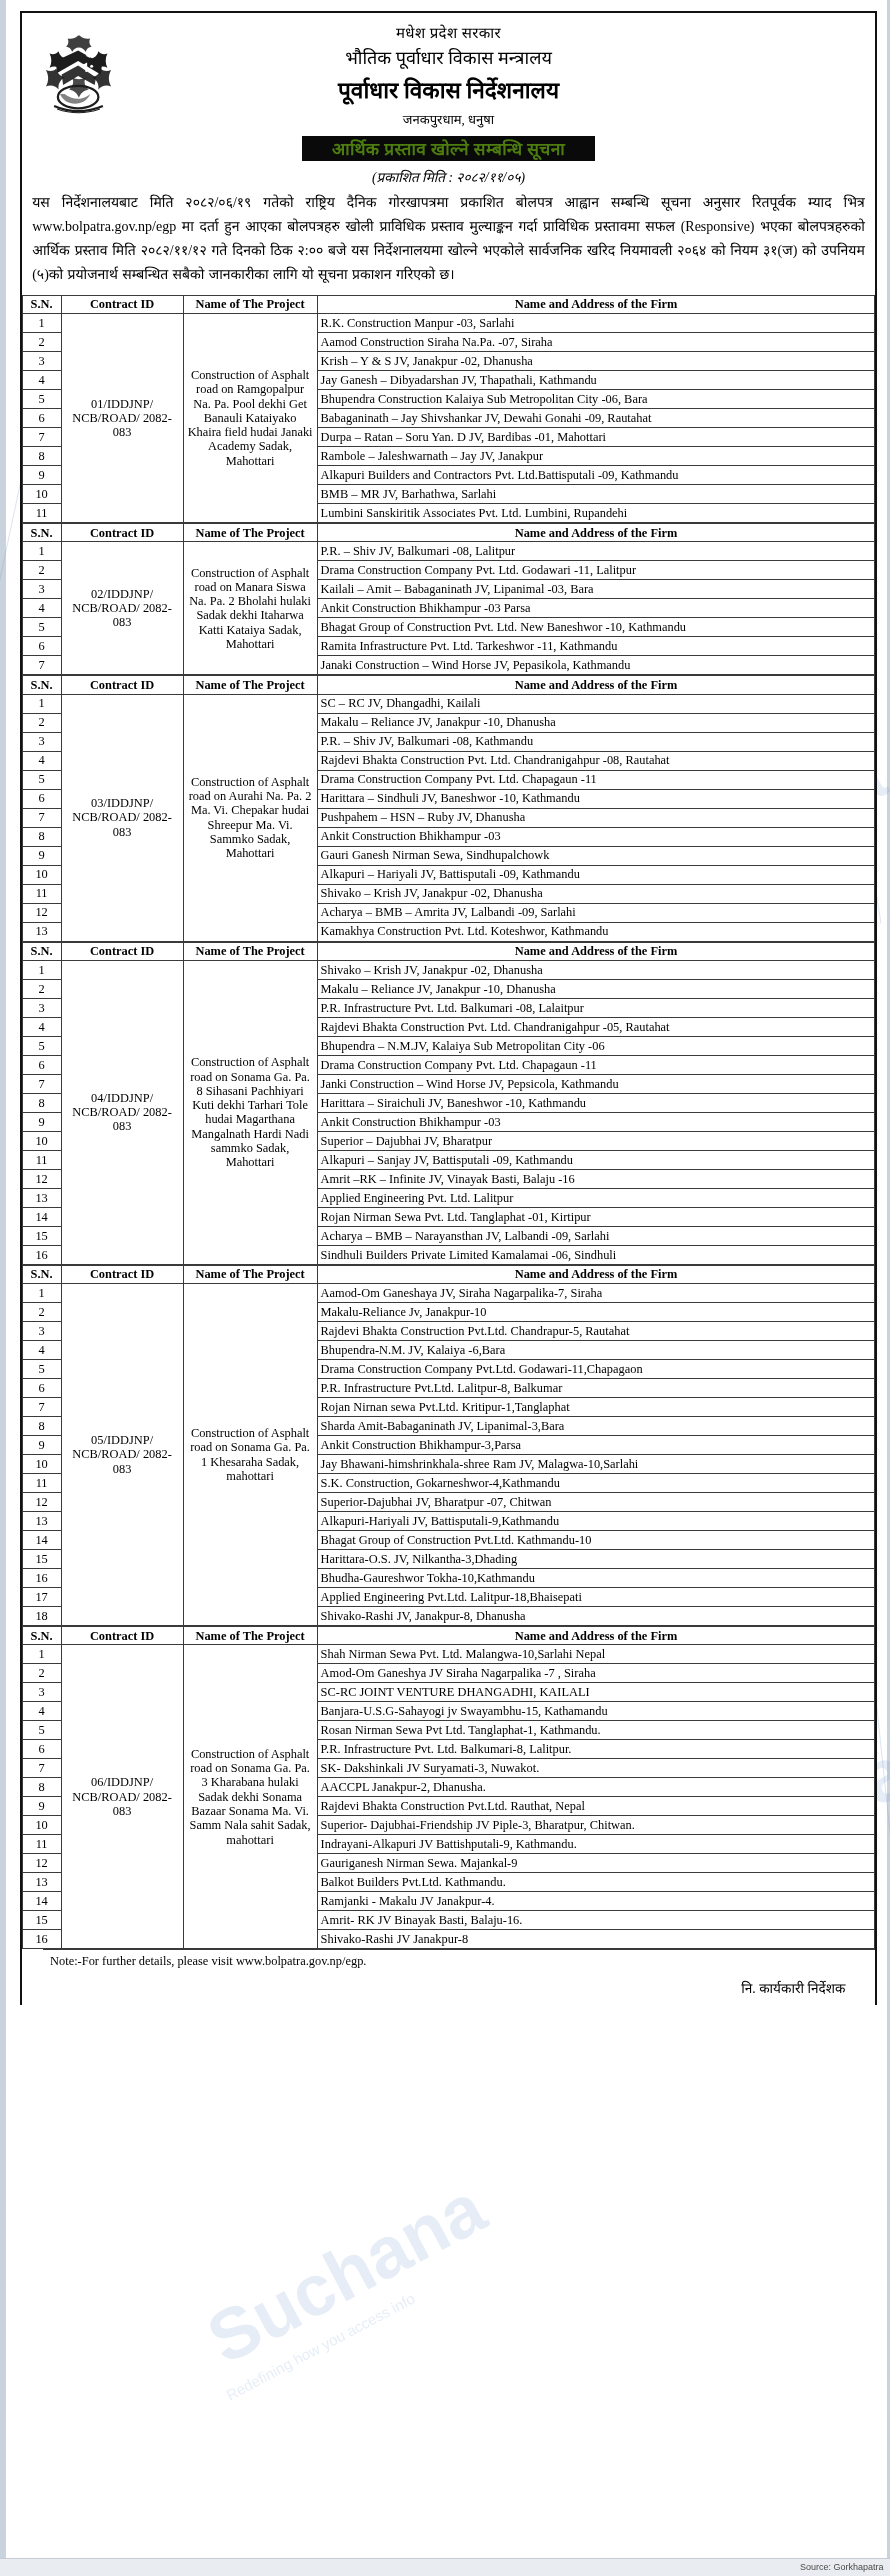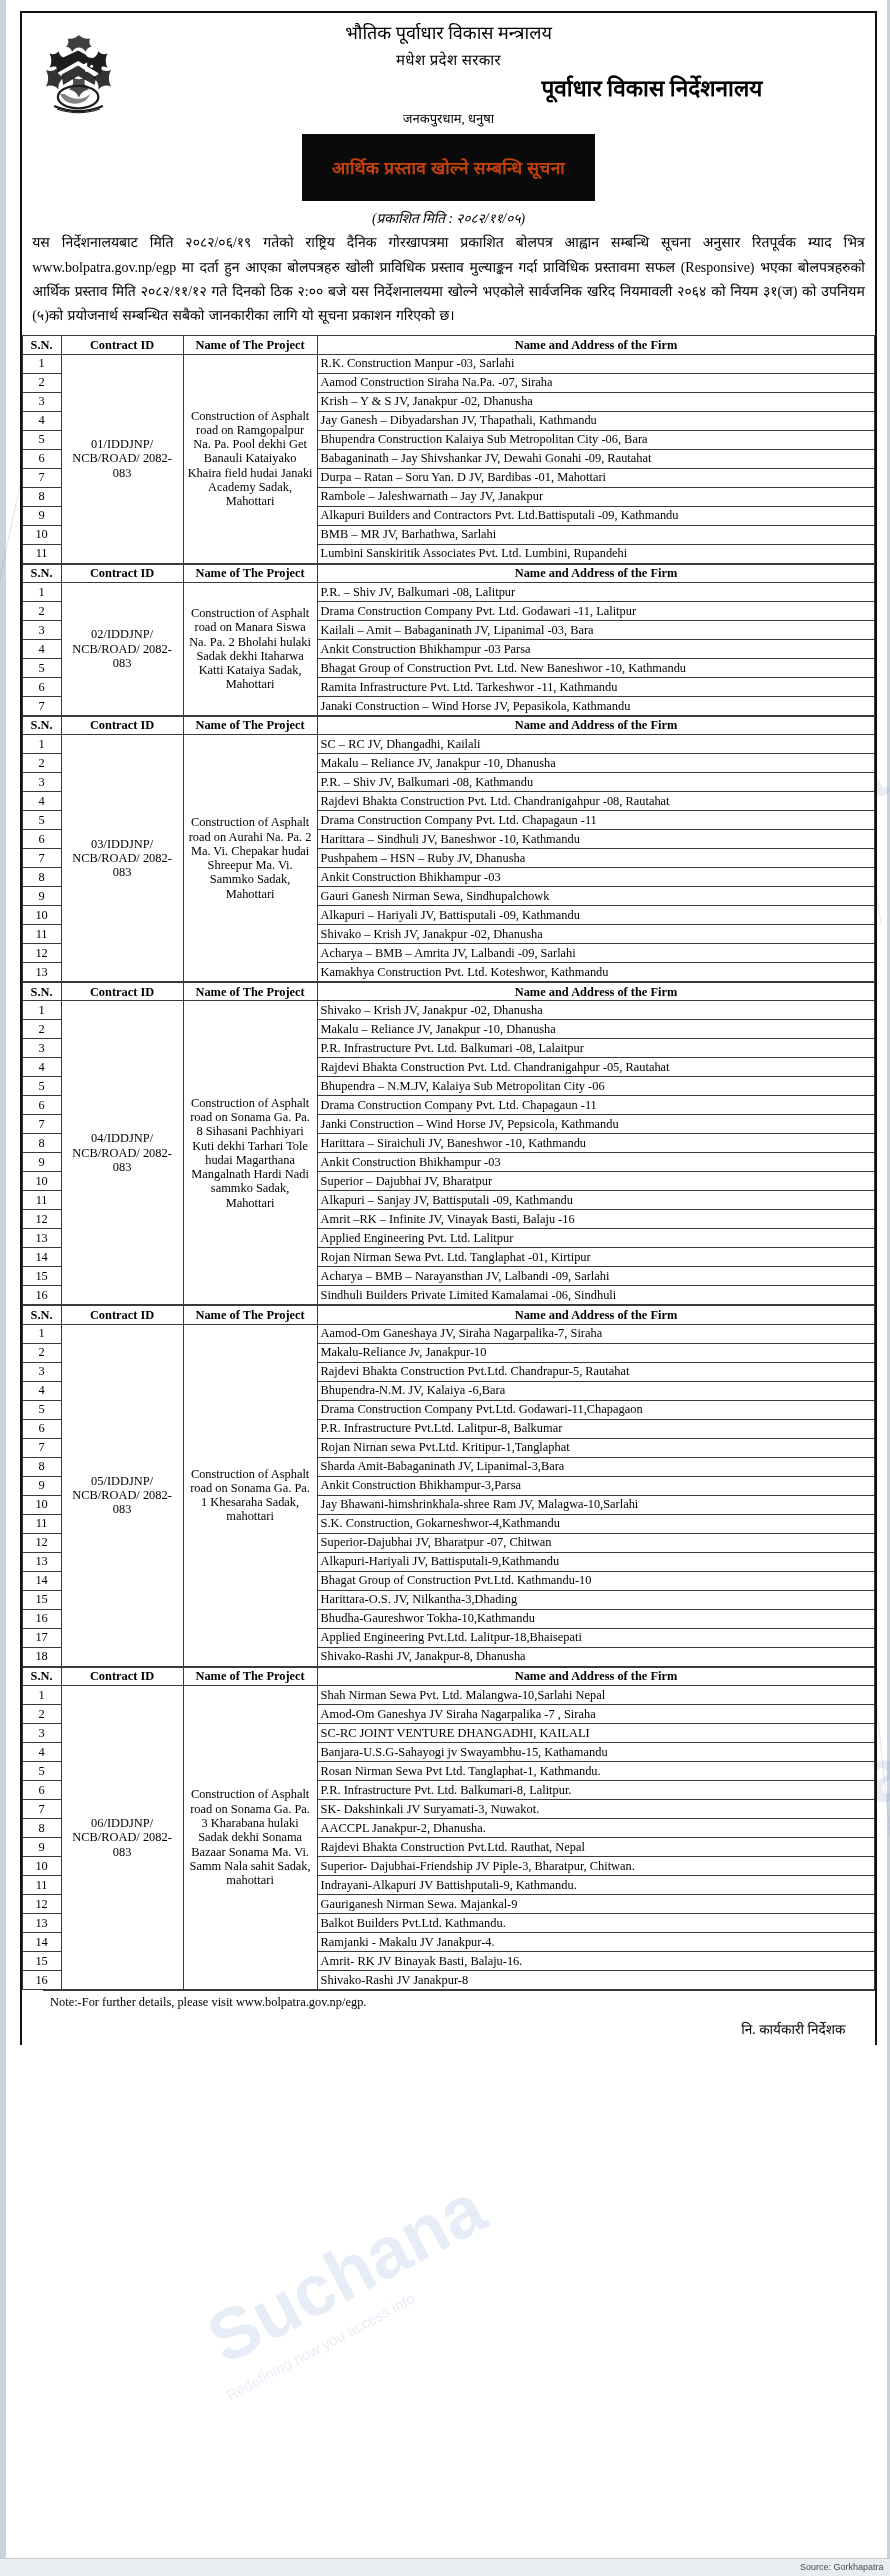--- a/index.html
+++ b/index.html
@@ -20,25 +20,25 @@
   
   .hdr{display:flex; align-items:flex-start; padding:7.5px 0 0 0;}
   .emblem{
     width:113px; flex:0 0 113px; display:flex; justify-content:center; padding-top:10.6px;
   }
   .emblem svg{display:block;}
   .hdr-text{flex:1 1 auto; text-align:center; padding-right:113px;}
   .np{font-family:"Liberation Serif",serif;}
   .l1{font-size:15px; letter-spacing:0.4px; margin:1.5px 0 3.8px;}
   .l2{font-size:18px; margin:0 0 4.5px;}
-  .l3{font-size:22.6px; font-weight:bold; margin:0 0 5.3px;text-align:right;}
+  .l3{font-size:22.6px; font-weight:bold; margin:0 0 5.3px;}
   .l4{font-size:13px; margin:0 0 7.5px;}
   .banner{
-    display:inline-block; background:#0a0a0a; color:#c2410c; font-size:17.3px; font-weight:bold;
-    padding:22px 30px; letter-spacing:0.4px;
+    display:inline-block; background:#0a0a0a; color:#4d7c0f; font-size:17.3px; font-weight:bold;
+    padding:1px 30px; letter-spacing:0.4px;
   }
   .pub{font-size:13.6px; text-align:center; margin:6.8px 0 3px;font-style:italic;}
   .notice{
     font-size:14px; line-height:1.72; text-align:justify; padding:1.5px 10.6px 7.5px 10.6px;
     word-spacing:0.8px;
   }
   
   table.t{
     width:100%; border-collapse:collapse; table-layout:fixed; margin:0;
   }
@@ -124,22 +124,22 @@
             <path d="M62 33 L68 30 L68 36 Z" fill="#fff"></path>
             <path d="M58 45 L64 42 L64 48 Z" fill="#fff"></path>
             <circle cx="70" cy="47" r="2" fill="#fff"></circle>
             <circle cx="63" cy="53" r="1.6" fill="#fff"></circle>
           </g>
           <path d="M20 100 Q52 114 85 100" fill="none" stroke="#1d1d1d" stroke-width="3"></path>
           <path d="M24 104 q28 10 57 0" fill="none" stroke="#1d1d1d" stroke-width="1.4"></path>
         </svg>
       </div>
       <div class="hdr-text">
+        <div class="np l1">मधेश प्रदेश सरकार</div>
         <div class="np l2">भौतिक पूर्वाधार विकास मन्त्रालय</div>
-        <div class="np l1">मधेश प्रदेश सरकार</div>
         <div class="np l3">पूर्वाधार विकास निर्देशनालय</div>
         <div class="np l4">जनकपुरधाम, धनुषा</div>
         <div class="banner">आर्थिक प्रस्ताव खोल्ने सम्बन्धि सूचना</div>
       </div>
     </div>
 
     <div class="np pub">(प्रकाशित मिति : २०८२/११/०५)</div>
 
     <div class="np notice">यस निर्देशनालयबाट मिति २०८२/०६/१९ गतेको राष्ट्रिय दैनिक गोरखापत्रमा प्रकाशित बोलपत्र आह्वान सम्बन्धि सूचना अनुसार रितपूर्वक म्याद भित्र www.bolpatra.gov.np/egp मा दर्ता हुन आएका बोलपत्रहरु खोली प्राविधिक प्रस्ताव मुल्याङ्कन गर्दा प्राविधिक प्रस्तावमा सफल (Responsive) भएका बोलपत्रहरुको आर्थिक प्रस्ताव मिति २०८२/११/१२ गते दिनको ठिक २:०० बजे यस निर्देशनालयमा खोल्ने भएकोले सार्वजनिक खरिद नियमावली २०६४ को नियम ३१(ज) को उपनियम (५)को प्रयोजनार्थ सम्बन्धित सबैको जानकारीका लागि यो सूचना प्रकाशन गरिएको छ।</div>
 

